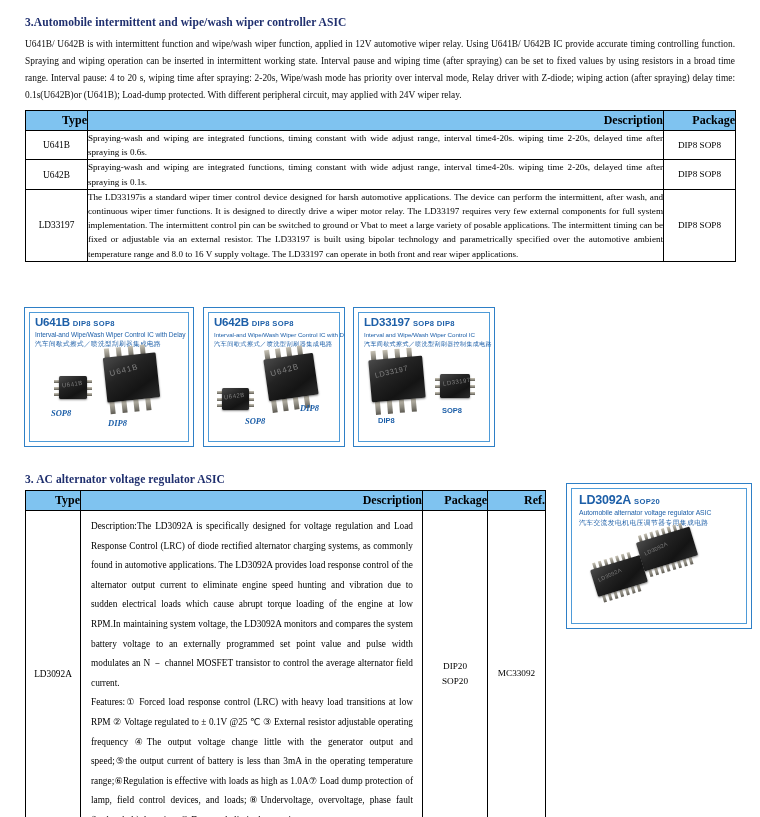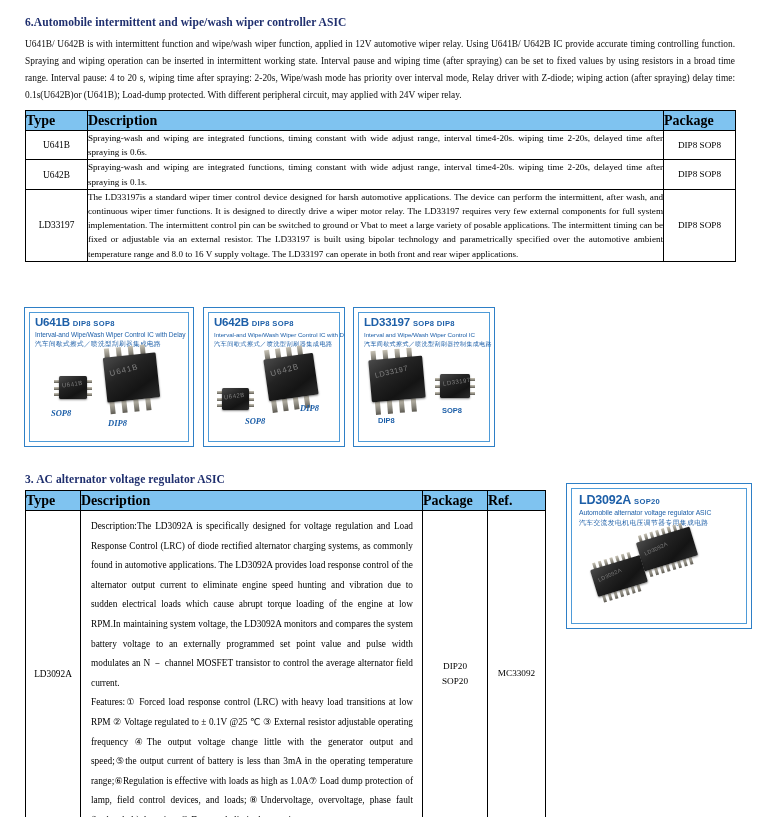--- a/index.html
+++ b/index.html
@@ -60,22 +60,22 @@
     font-size: 9.1px;
   }
   table.doc-table td, table.doc-table th {
     border: 1px solid #000000;
     padding: 0;
     vertical-align: middle;
   }
   table.doc-table thead th {
     background: #7FC3F0;
     font-weight: bold;
-    font-size: 14px;
-    text-align: left;
+    font-size: 12px;
+    text-align: right;
     height: 19px;
     color: #000;
   }
   .cell-type {
     text-align: center;
     font-size: 9.3px;
     padding: 3px 2px;
   }
   .cell-desc {
     text-align: justify;
@@ -228,21 +228,21 @@
   #card-u641b { left: 24px;  top: 307px; width: 170px; height: 140px; }
   #card-u642b { left: 203px; top: 307px; width: 142px; height: 140px; }
   #card-ld33197 { left: 353px; top: 307px; width: 142px; height: 140px; }
   #card-ld3092a { left: 566px; top: 483px; width: 186px; height: 146px; }
 </style>
 </head>
 <body>
 
 <div class="page">
 
-  <div class="section-heading" id="sec3-heading">6.Automobile intermittent and wipe/wash wiper controller ASIC</div>
+  <div class="section-heading" id="sec3-heading">3.Automobile intermittent and wipe/wash wiper controller ASIC</div>
 
   <div class="intro">U641B/ U642B is with intermittent function and wipe/wash wiper function, applied in 12V automotive wiper relay. Using U641B/ U642B IC provide accurate timing controlling function. Spraying and wiping operation can be inserted in intermittent working state. Interval pause and wiping time (after spraying) can be set to fixed values by using resistors in a broad time range. Interval pause: 4 to 20 s, wiping time after spraying: 2-20s, Wipe/wash mode has priority over interval mode, Relay driver with Z-diode; wiping action (after spraying) delay time: 0.1s(U642B)or (U641B); Load-dump protected. With different peripheral circuit, may applied with 24V wiper relay.</div>
 
   <table class="doc-table" id="table3">
     <colgroup>
       <col style="width:62px">
         <col style="width:576px">
         <col style="width:72px">
     </colgroup>
     <thead>

